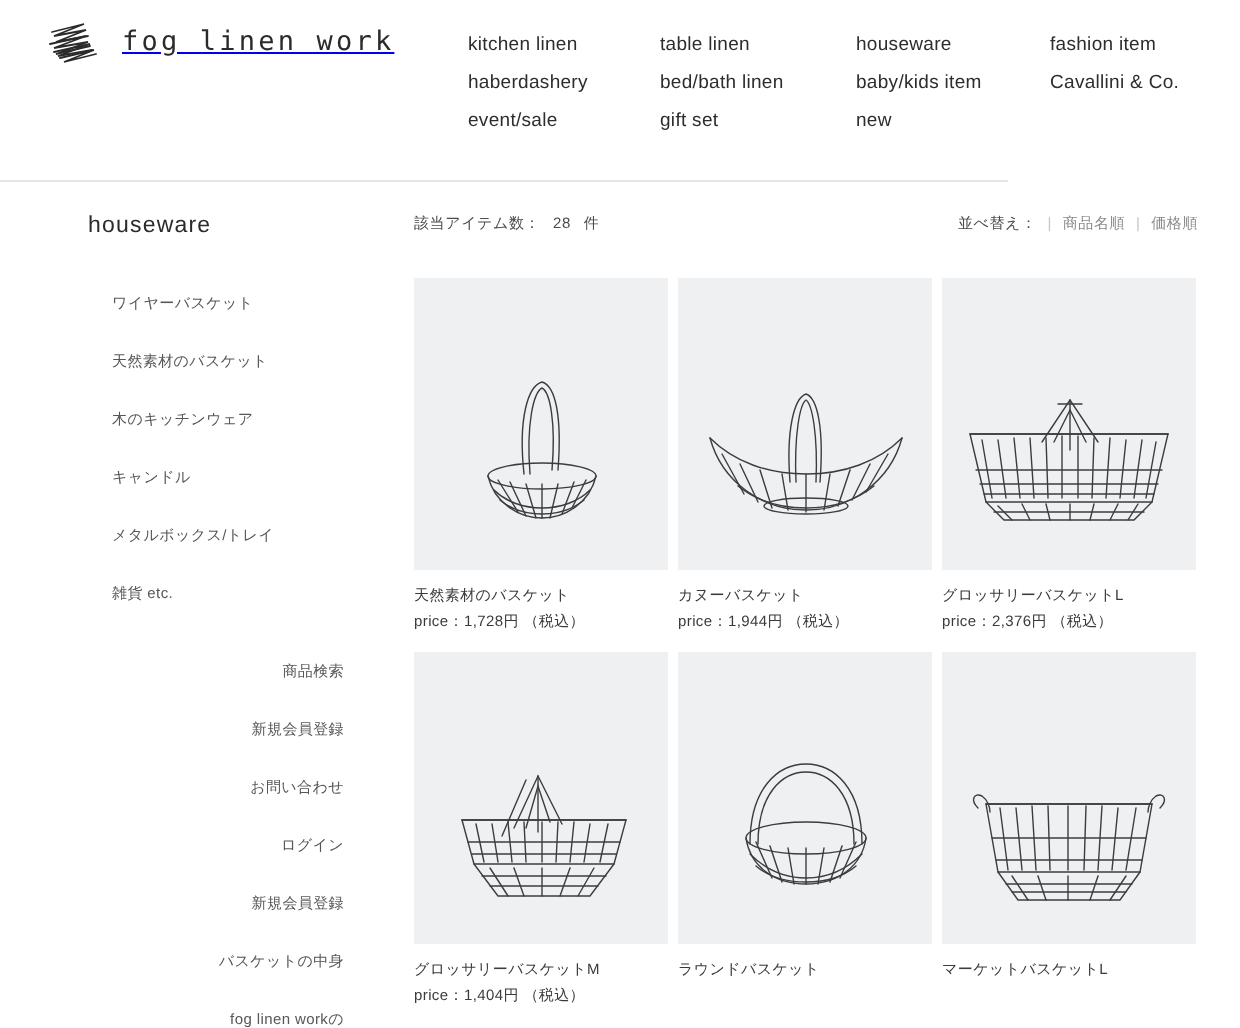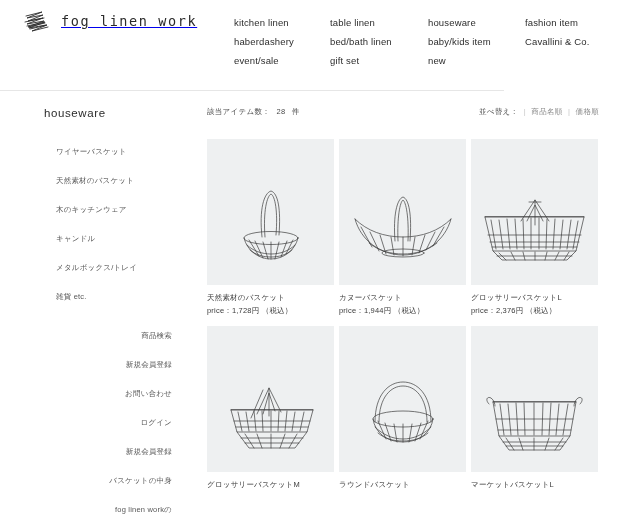--- a/index.html
+++ b/index.html
@@ -393,20 +393,21 @@
                 <path d="M50 108 L55 122"></path>
                 <path d="M64 108 L64 122"></path>
                 <path d="M78 108 L73 122"></path>
                 <path d="M90 108 L82 122"></path>
                 <path d="M34 112 L96 112"></path>
                 <path d="M38 117 L92 117"></path>
               </g>
             </svg>
           </a>
           <div class="card-name">グロッサリーバスケットM</div>
+          <div class="card-price">price：1,404円 （税込）</div>
         </div>
 
         <div class="card">
           <a class="thumb" href="#">
             <svg viewBox="0 0 127 146" xmlns="http://www.w3.org/2000/svg">
               <rect width="127" height="146" fill="#eef0f1"></rect>
               <g stroke="#3c3c3c" stroke-width="0.7" fill="none" stroke-linecap="round">
                 <path d="M36 96 C36 68 50 56 64 56 C78 56 92 68 92 96"></path>
                 <path d="M40 96 C40 71 52 60 64 60 C76 60 88 71 88 96"></path>
                 <ellipse cx="64" cy="93" rx="30" ry="8"></ellipse>

